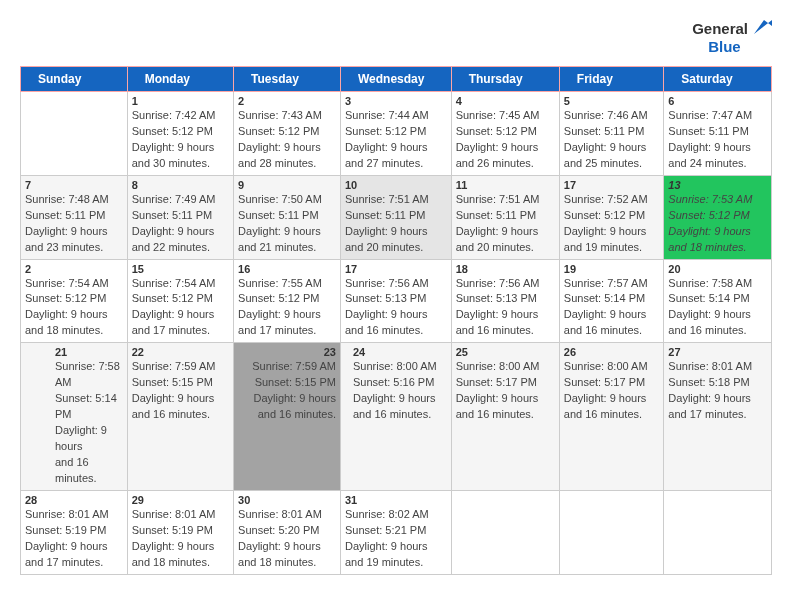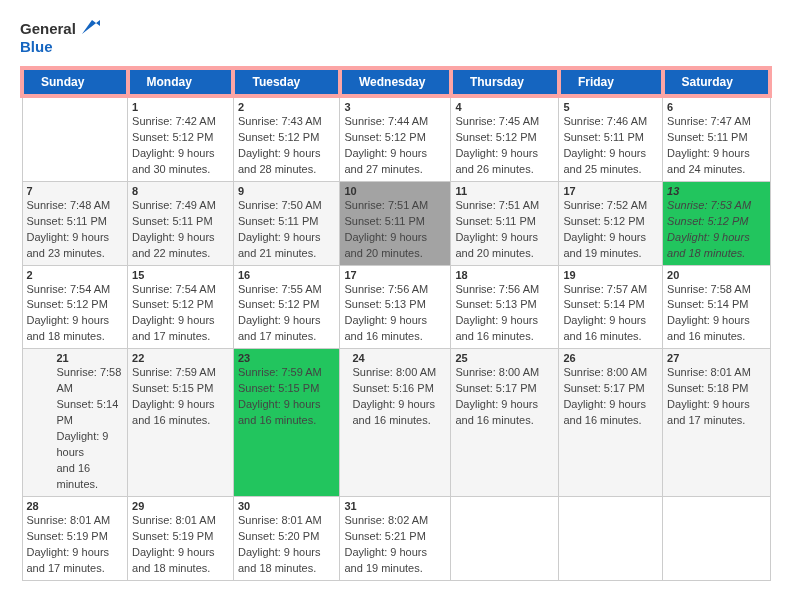--- a/index.html
+++ b/index.html
@@ -11,21 +11,21 @@
       overflow: hidden;
     }
     .page {
       width: 792px;
       height: 612px;
       padding: 18px 20px 12px 20px;
       background: #fff;
     }
     .header {
       display: flex;
-      justify-content: flex-start;
+      justify-content: flex-end;
       align-items: flex-start;
       margin-bottom: 10px;
     }
     .logo {
       display: flex;
       align-items: center;
       gap: 0px;
     }
     .logo-general { color: #333; }
     .logo-blue { color: #1565c0; }
@@ -53,21 +53,21 @@
       border-collapse: collapse;
       border: 1px solid #ccc;
     }
     .calendar th {
       background: #1565c0;
       color: #fff;
       font-size: 12px;
       font-weight: bold;
       padding: 5px 17px;
       text-align: left;
-      border: 4px solid #fca5a5;
+      border: 1px solid #fca5a5;
     }
     .calendar td {
       vertical-align: top;
       border: 1px solid #ccc;
       padding: 3px 4px;
       width: 113px;
       min-height: 70px;
       font-size: 9.5px;
       color: #333;
       background: #fff;
@@ -97,21 +97,21 @@
 <div class="page">
   <div class="header">
     <div class="logo">
       <div>
         <div style="display:flex;align-items:center;">
           <span class="logo-general" style="font-size:15px;font-weight:bold;color:#333;">General</span>
           <svg class="logo-icon" viewBox="0 0 22 22" style="margin-left:2px;margin-top:-2px;">
             <polygon points="4,18 14,4 22,10 22,4" fill="#1565c0"></polygon>
           </svg>
         </div>
-        <span class="logo-blue" style="font-size:15px;font-weight:bold;color:#1565c0;margin-left:0;">Blue</span>
+        <span class="logo-blue" style="font-size:15px;font-weight:bold;color:#1565c0;margin-left:16px;">Blue</span>
       </div>
     </div>
     <div class="title-block">
       <div class="month-title"></div>
       <div class="location"></div>
     </div>
   </div>
 
   <table class="calendar">
     <thead>
@@ -159,21 +159,21 @@
             <div class="day-info">Sunrise: 7:48 AM<br>Sunset: 5:11 PM<br>Daylight: 9 hours<br>and 23 minutes.</div>
           </td>
           <td style="background: rgb(245, 245, 245);">
             <span class="day-num">8</span>
             <div class="day-info">Sunrise: 7:49 AM<br>Sunset: 5:11 PM<br>Daylight: 9 hours<br>and 22 minutes.</div>
           </td>
           <td style="background: rgb(245, 245, 245);">
             <span class="day-num">9</span>
             <div class="day-info">Sunrise: 7:50 AM<br>Sunset: 5:11 PM<br>Daylight: 9 hours<br>and 21 minutes.</div>
           </td>
-          <td style="background: #a3a3a3;">
+          <td style="background: #e5e5e5;">
             <span class="day-num">10</span>
             <div class="day-info">Sunrise: 7:51 AM<br>Sunset: 5:11 PM<br>Daylight: 9 hours<br>and 20 minutes.</div>
           </td>
           <td style="background: rgb(245, 245, 245);">
             <span class="day-num">11</span>
             <div class="day-info">Sunrise: 7:51 AM<br>Sunset: 5:11 PM<br>Daylight: 9 hours<br>and 20 minutes.</div>
           </td>
           <td style="background: rgb(245, 245, 245);">
             <span class="day-num">17</span>
             <div class="day-info">Sunrise: 7:52 AM<br>Sunset: 5:12 PM<br>Daylight: 9 hours<br>and 19 minutes.</div>
@@ -215,21 +215,21 @@
         </tr>
         <tr>
           <td style="background: rgb(245, 245, 245); padding-left: 34px;">
             <span class="day-num">21</span>
             <div class="day-info">Sunrise: 7:58 AM<br>Sunset: 5:14 PM<br>Daylight: 9 hours<br>and 16 minutes.</div>
           </td>
           <td style="background: rgb(245, 245, 245);">
             <span class="day-num">22</span>
             <div class="day-info">Sunrise: 7:59 AM<br>Sunset: 5:15 PM<br>Daylight: 9 hours<br>and 16 minutes.</div>
           </td>
-          <td style="background: #22c55e;">
+          <td style="background: #a3a3a3; text-align: right;">
             <span class="day-num">23</span>
             <div class="day-info">Sunrise: 7:59 AM<br>Sunset: 5:15 PM<br>Daylight: 9 hours<br>and 16 minutes.</div>
           </td>
           <td style="background: rgb(245, 245, 245); padding-left: 12px;">
             <span class="day-num">24</span>
             <div class="day-info">Sunrise: 8:00 AM<br>Sunset: 5:16 PM<br>Daylight: 9 hours<br>and 16 minutes.</div>
           </td>
           <td style="background: rgb(245, 245, 245);">
             <span class="day-num">25</span>
             <div class="day-info">Sunrise: 8:00 AM<br>Sunset: 5:17 PM<br>Daylight: 9 hours<br>and 16 minutes.</div>

